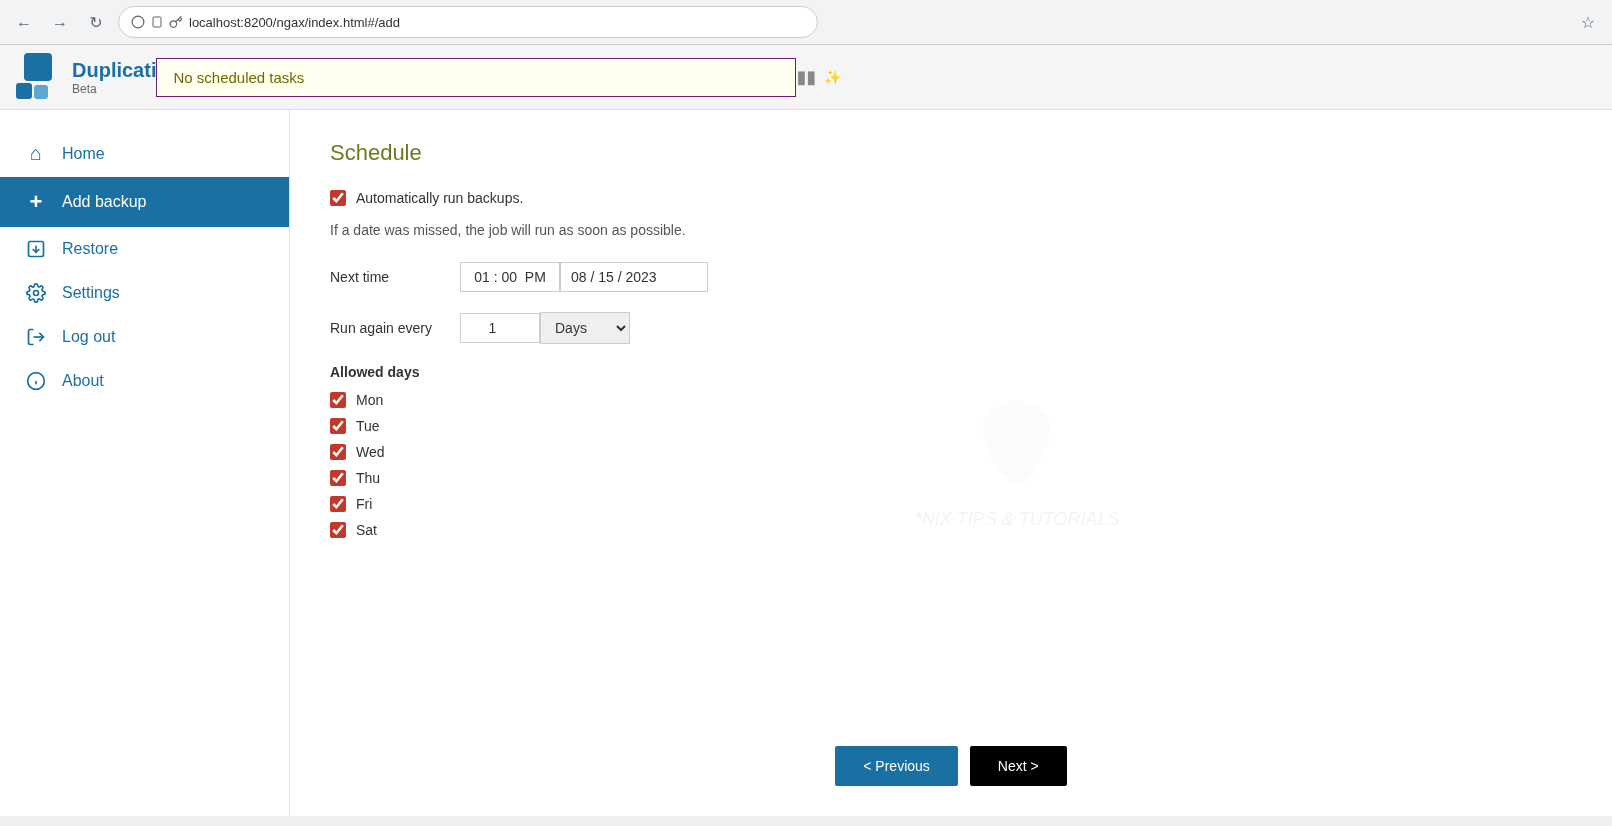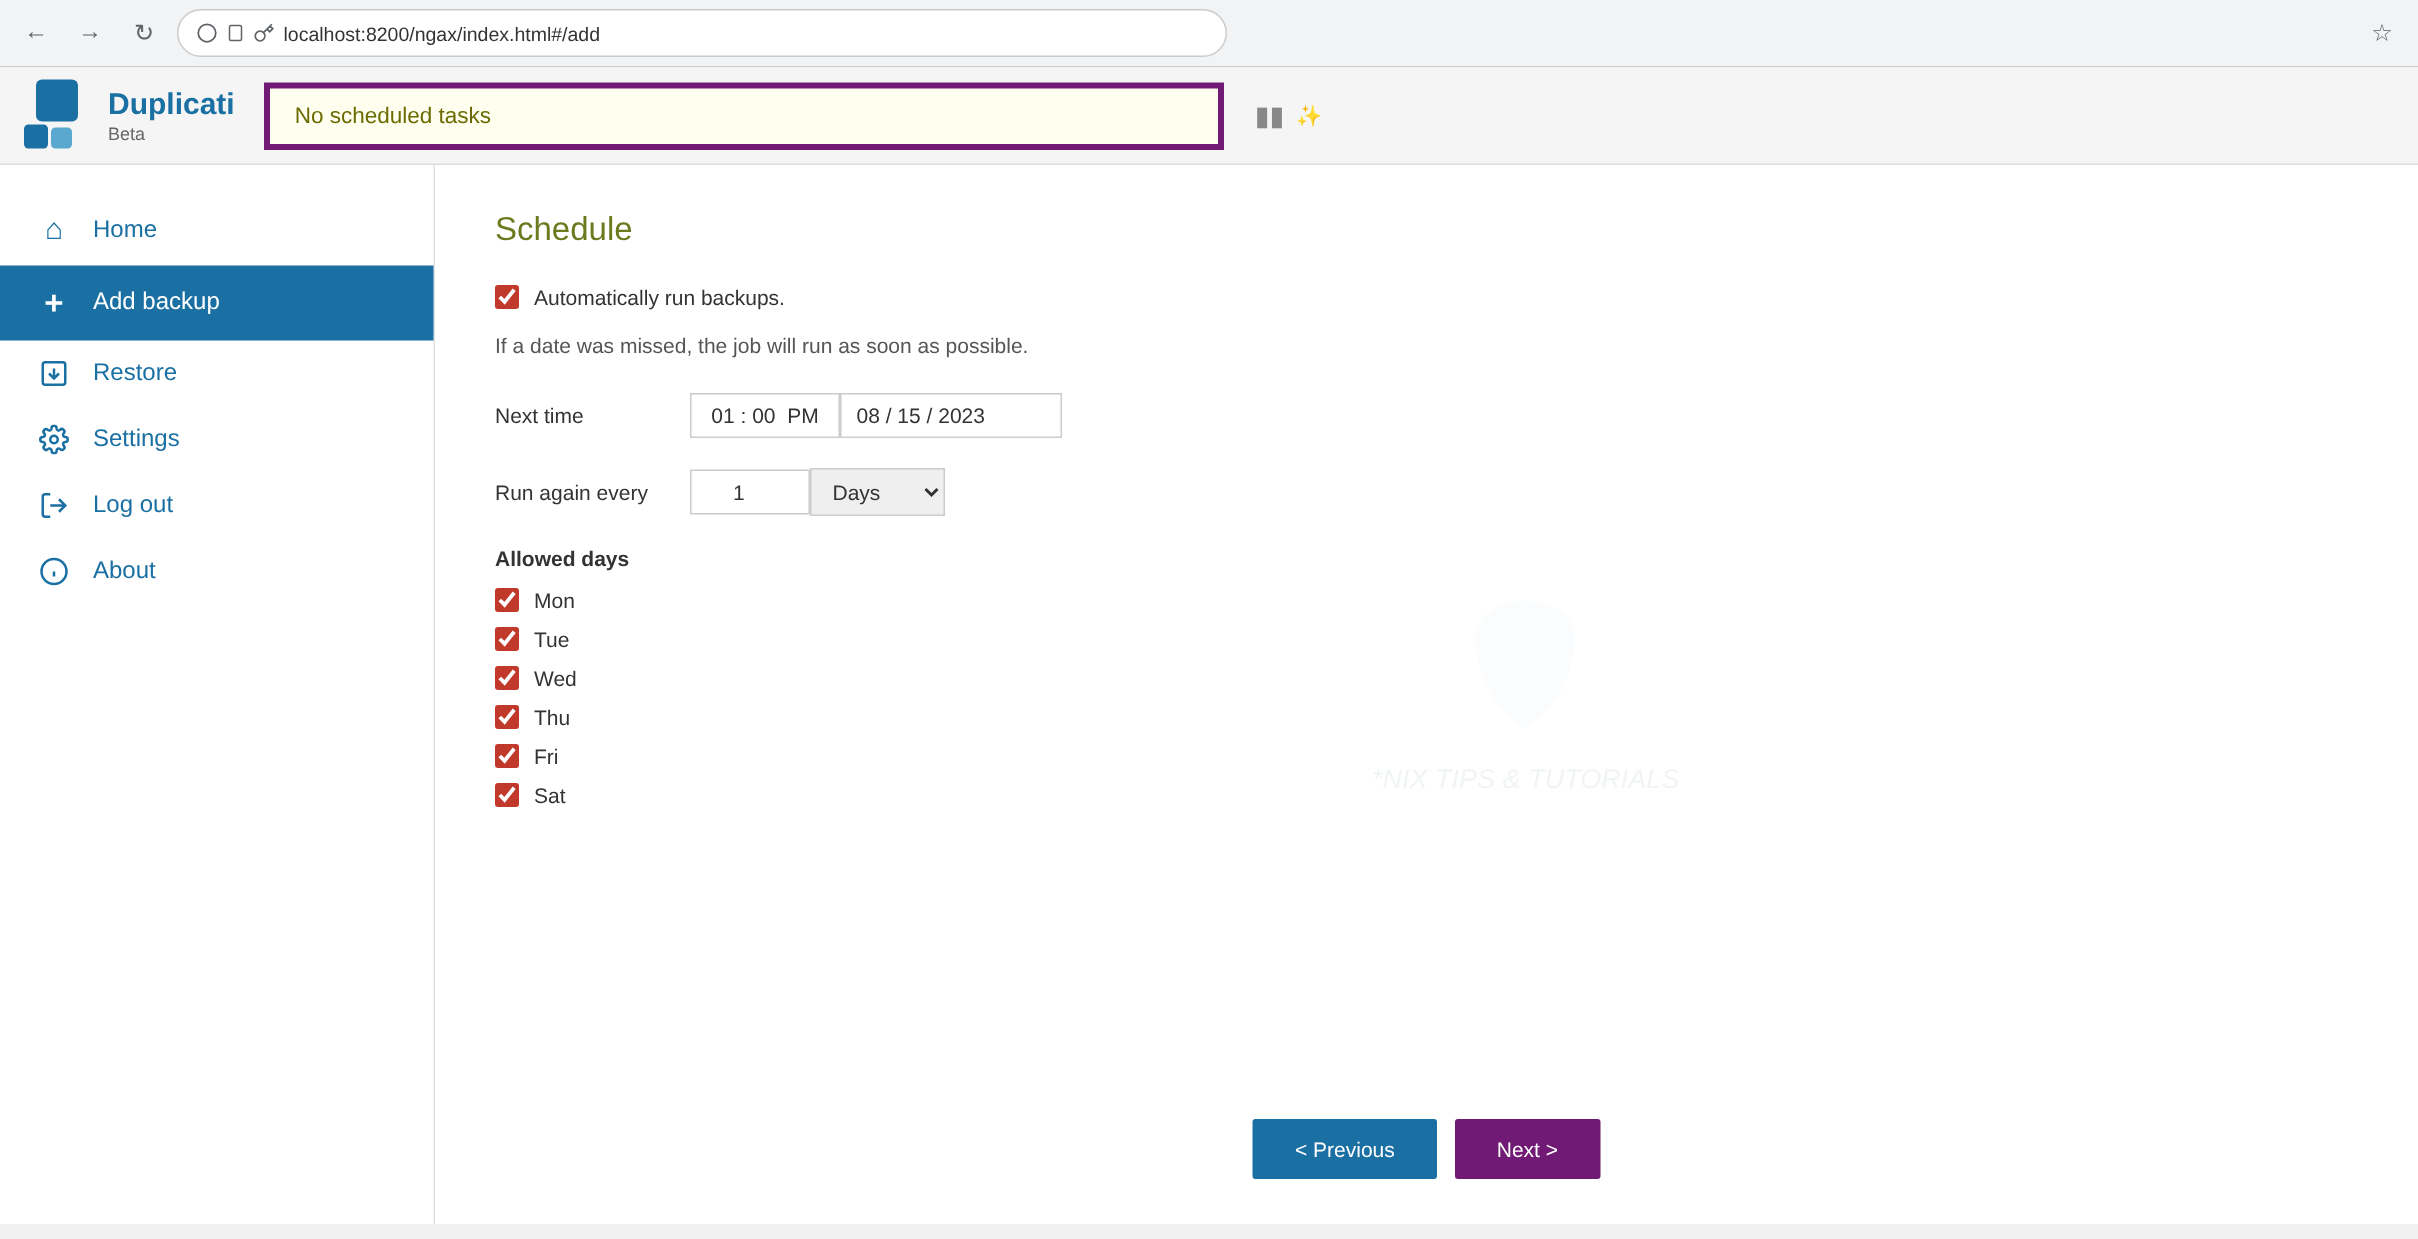--- a/index.html
+++ b/index.html
@@ -61,21 +61,21 @@
       background: white;
     }
 
     
     .top-bar {
       display: flex;
       align-items: center;
       padding: 8px 16px;
       background: #f5f5f5;
       border-bottom: 1px solid #ddd;
-      gap: 20px;
+      gap: 0;
       min-height: 60px;
     }
     .logo-area {
       display: flex;
       align-items: center;
       gap: 8px;
     }
     .logo-icon {
       width: 48px; height: 48px;
       position: relative;
@@ -106,21 +106,21 @@
       font-weight: bold;
       color: #1a6fa3;
     }
     .logo-text .beta {
       font-size: 12px;
       color: #666;
     }
     .scheduled-tasks-box {
       flex: 1;
       max-width: 640px;
-      border: 4px solid #701a75;
+      border: 1px solid #701a75;
       background: #fffff0;
       padding: 10px 16px;
       color: #6b6b00;
       font-size: 15px;
     }
     .top-bar-controls {
       display: flex;
       align-items: center;
       gap: 8px;
       color: #888;
@@ -281,21 +281,21 @@
       padding: 12px 28px;
       background: #1a6fa3;
       color: white;
       border: none;
       cursor: pointer;
       font-size: 14px;
       border-radius: 2px;
     }
     .btn-next {
       padding: 12px 28px;
-      background: #701a75;
+      background: #000000;
       color: white;
       border: none;
       cursor: pointer;
       font-size: 14px;
       border-radius: 2px;
     }
 
     
     .watermark {
       position: absolute;

